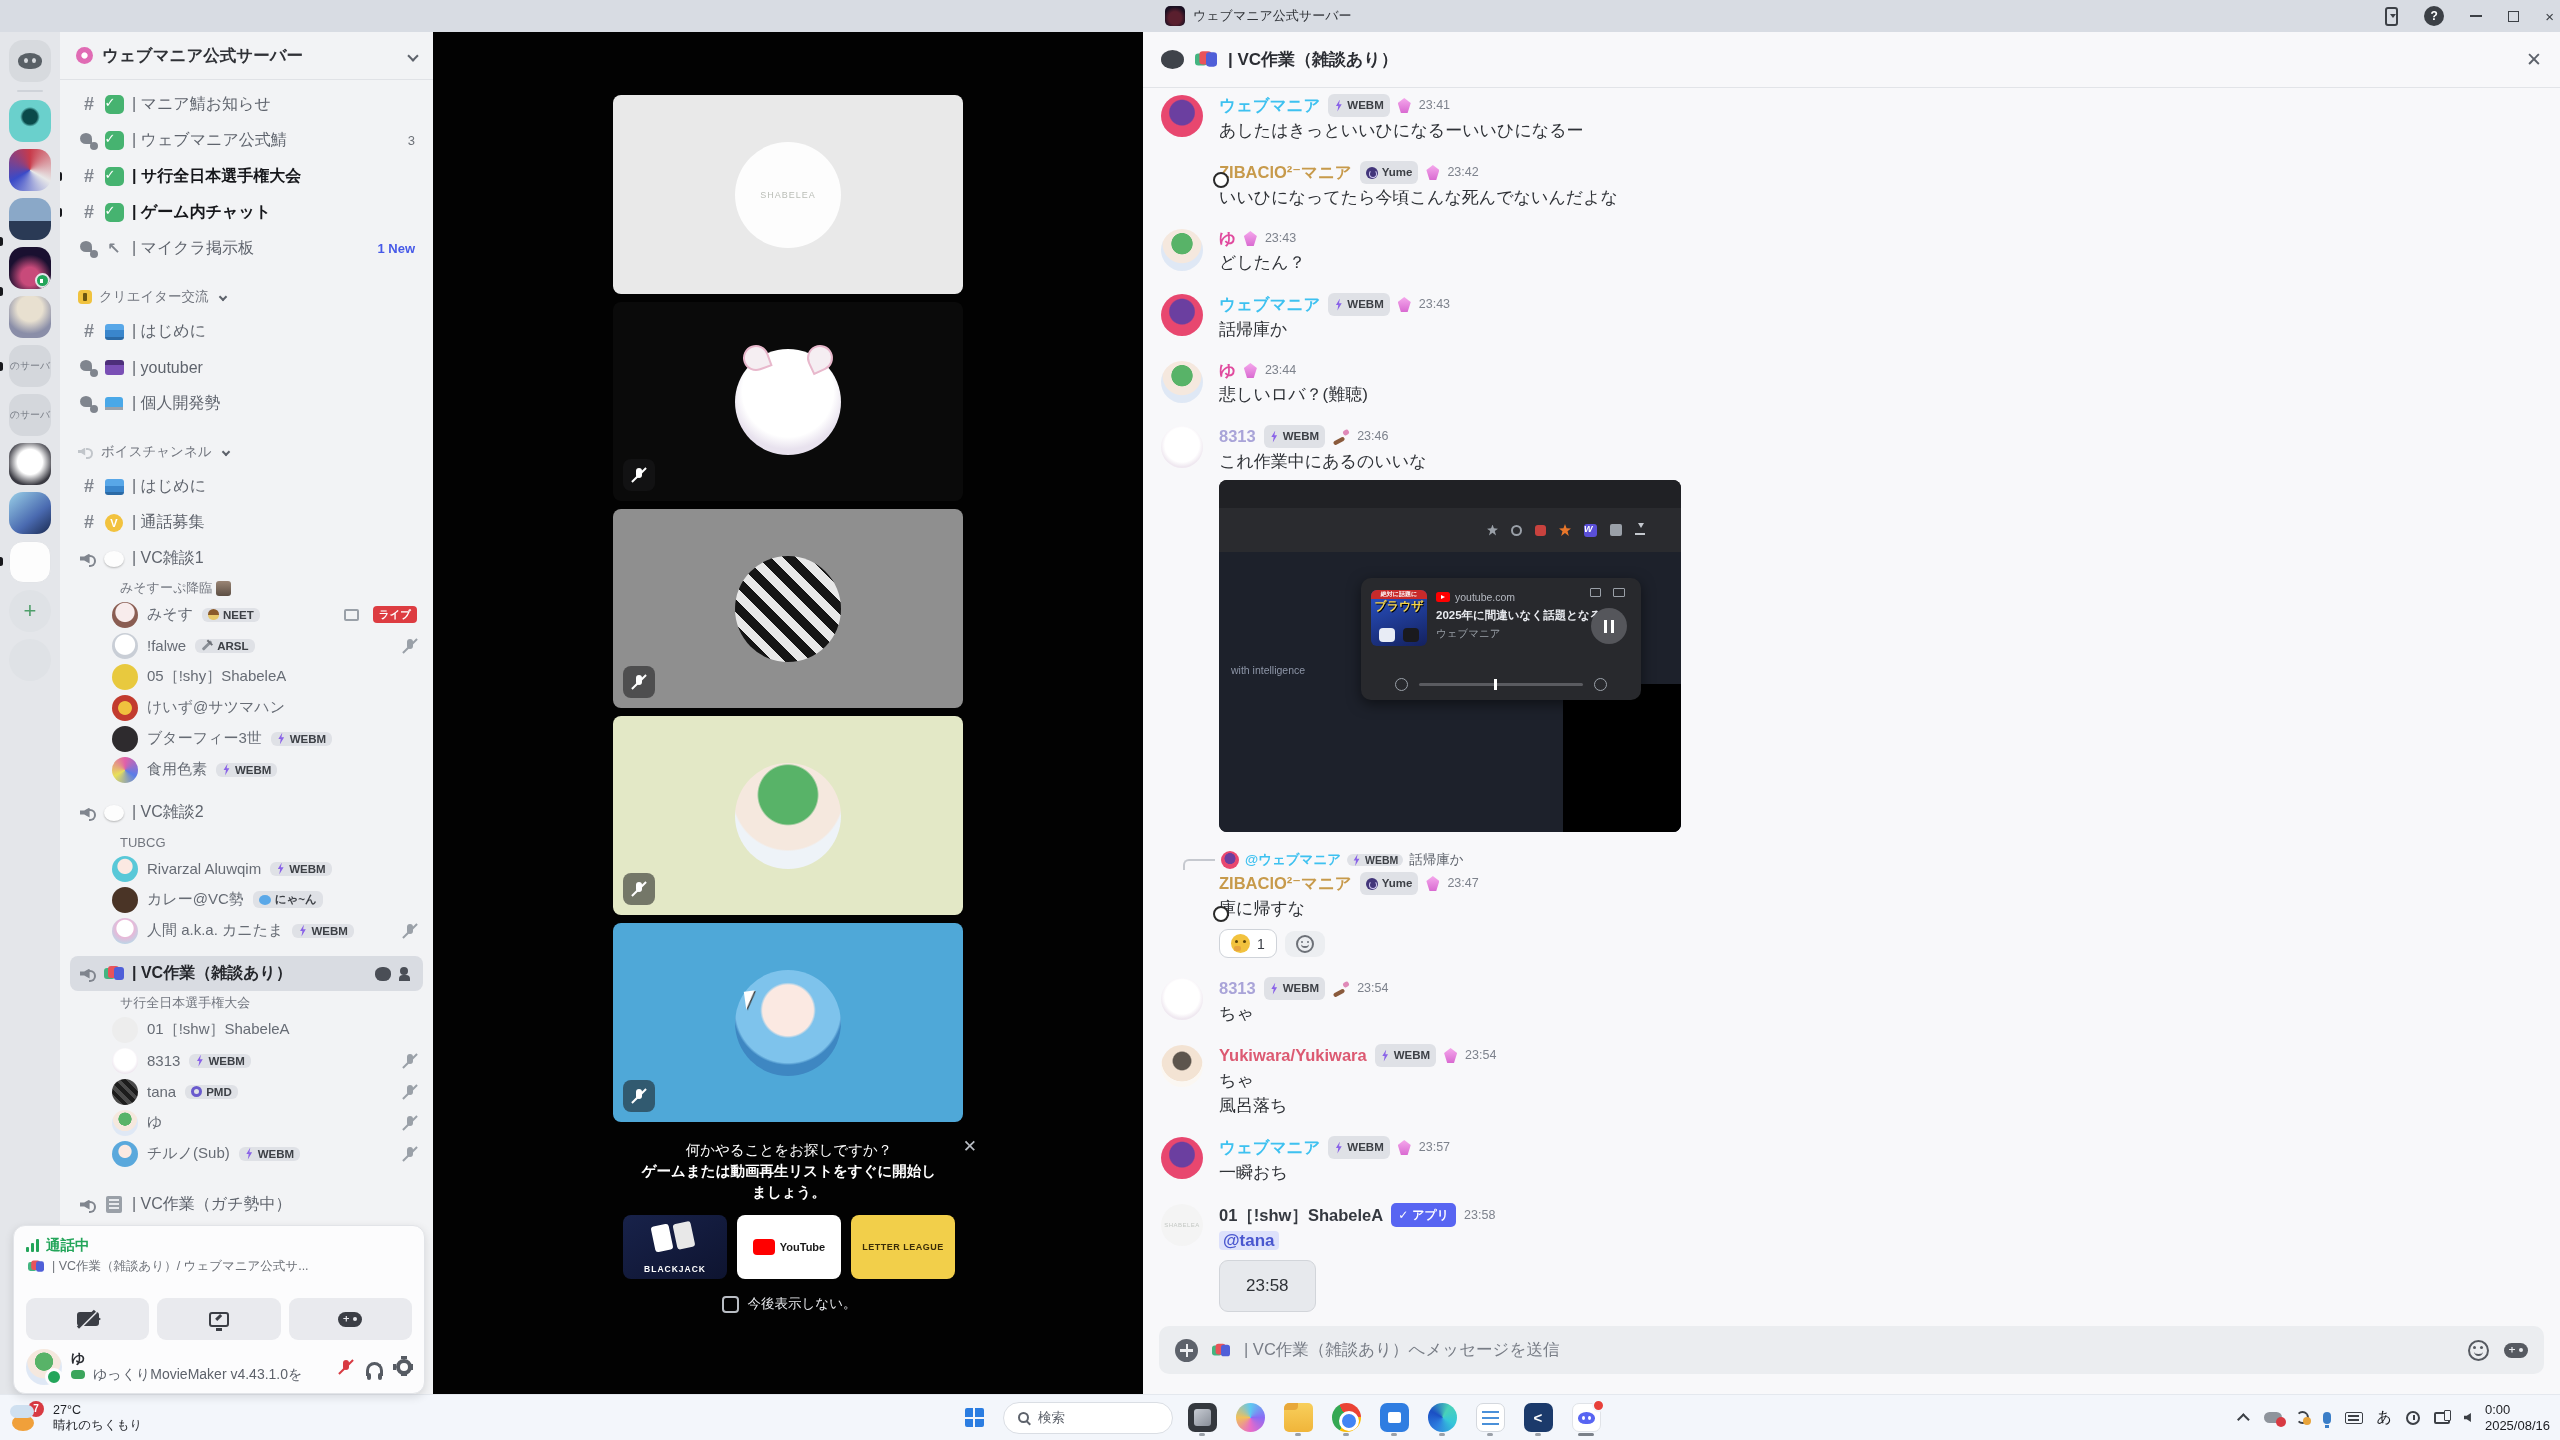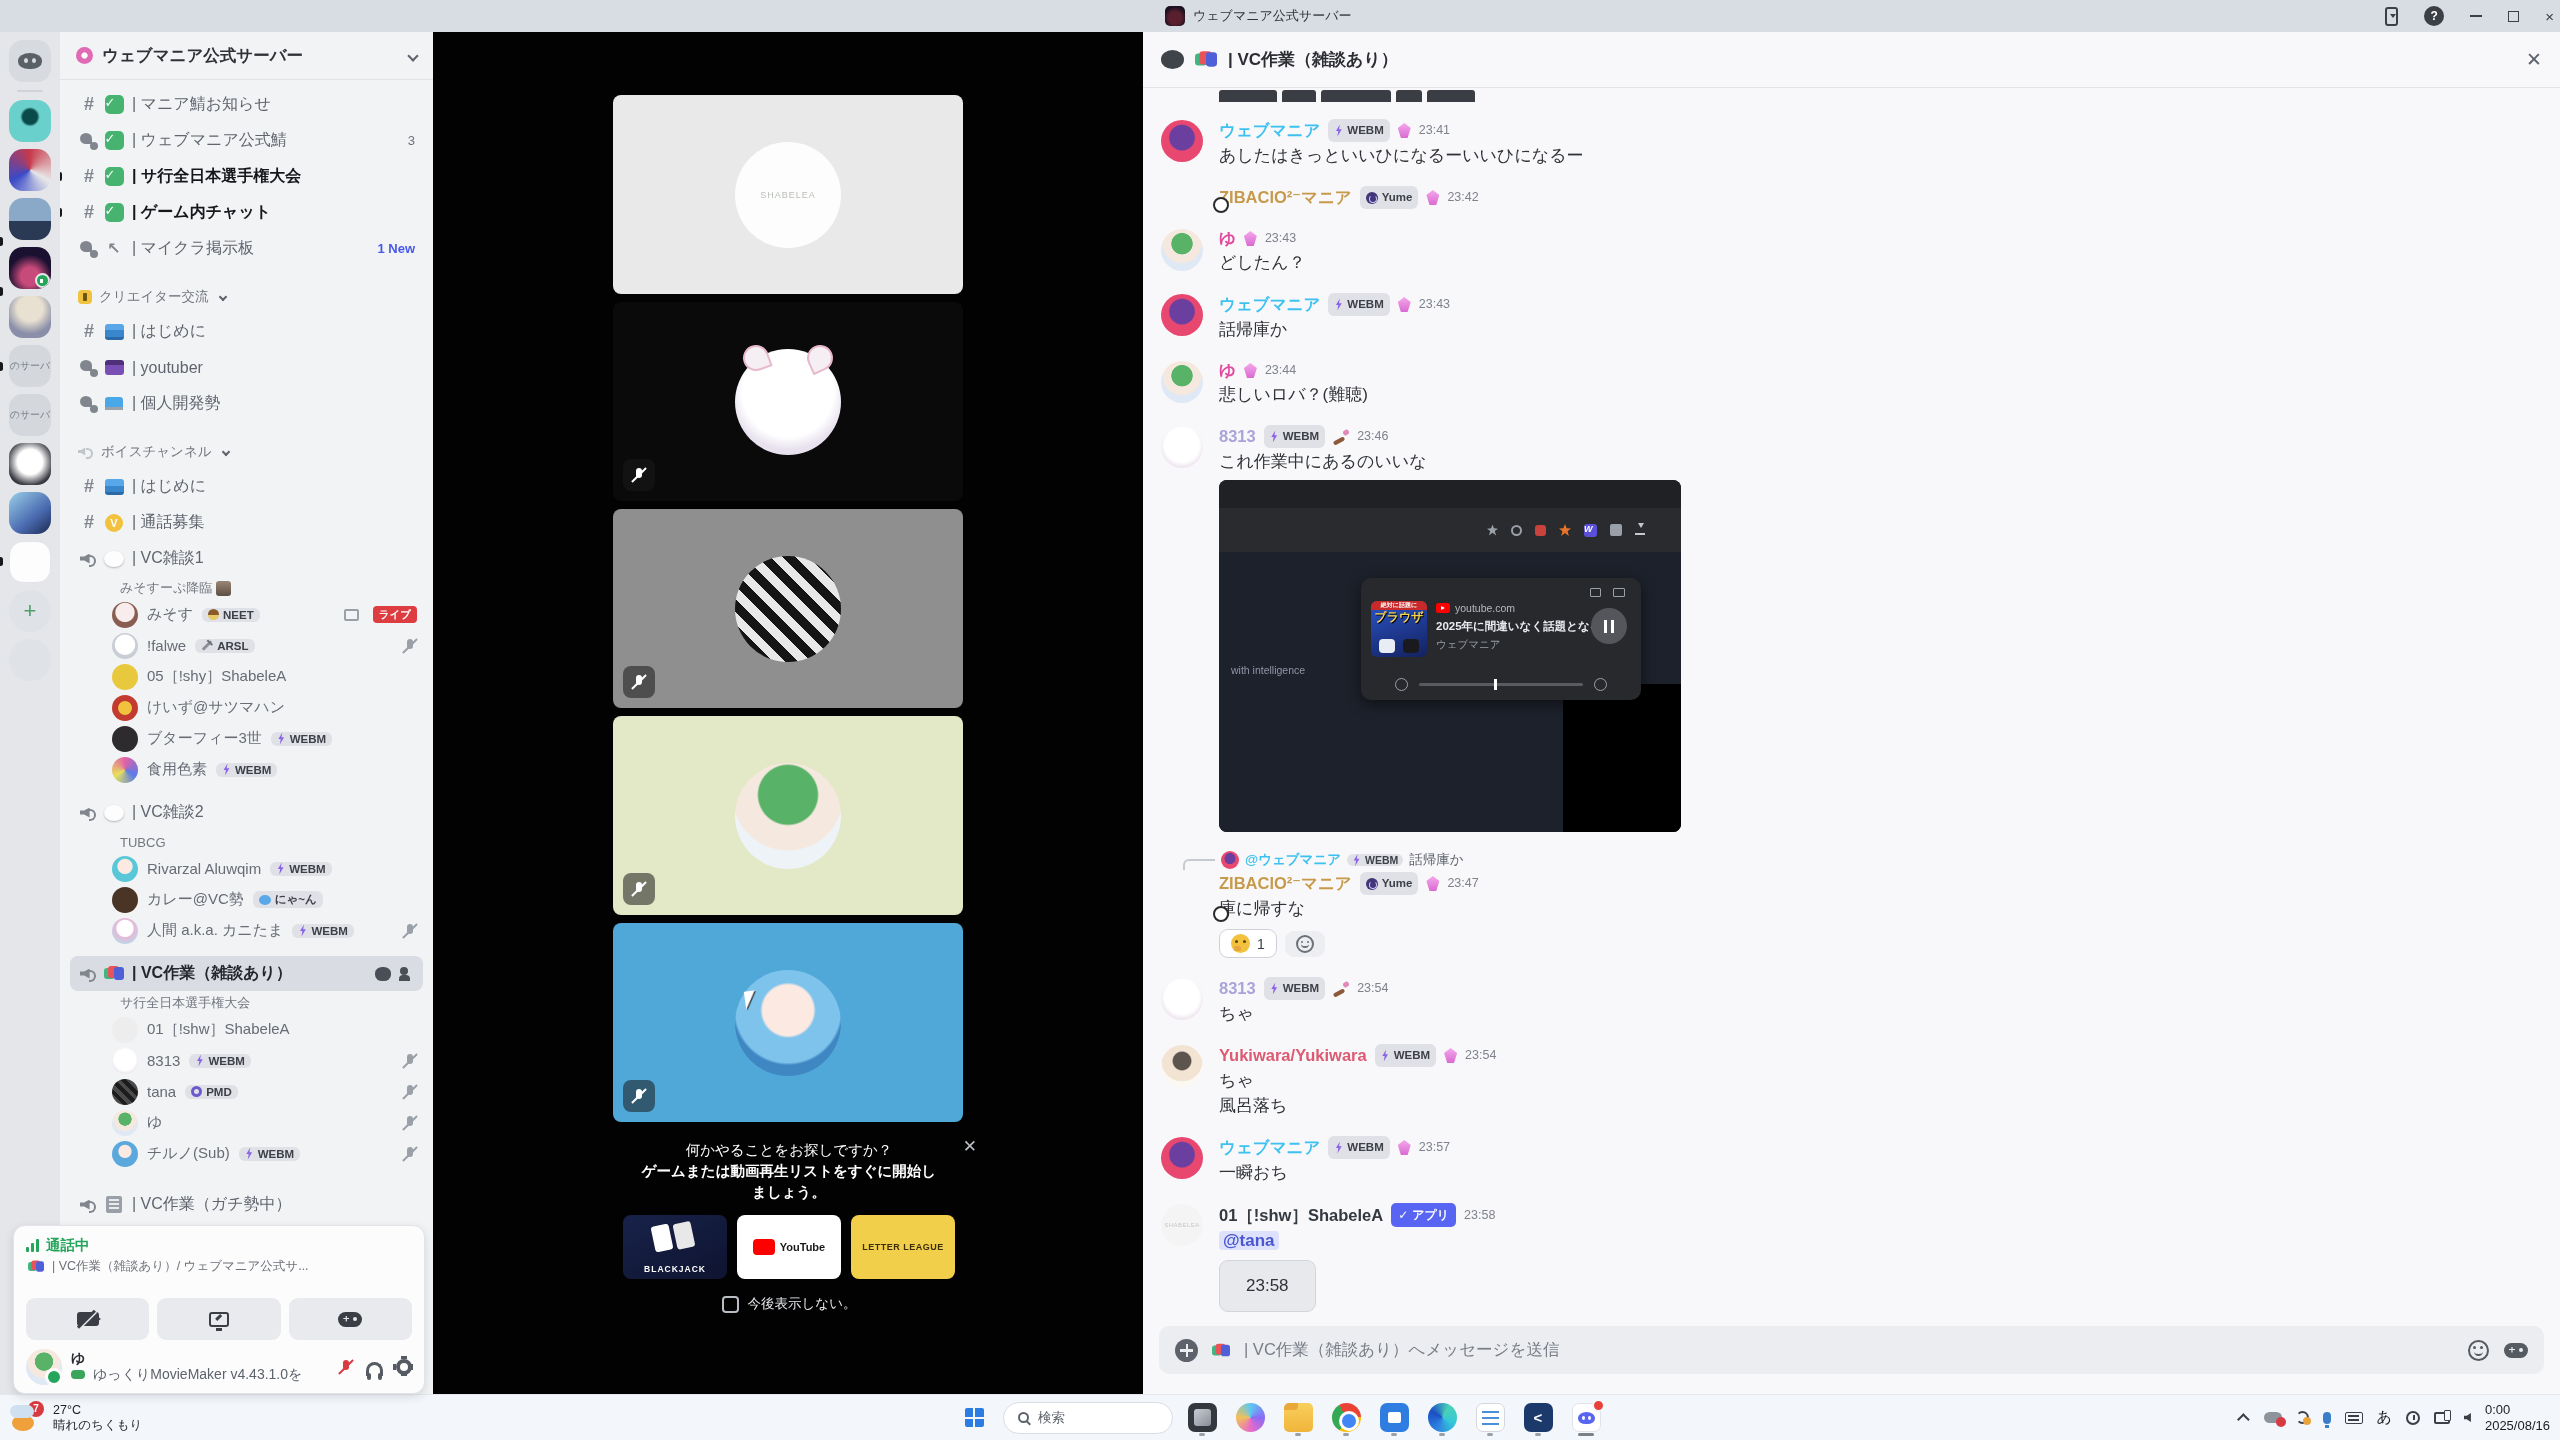--- a/index.html
+++ b/index.html
@@ -214,21 +214,21 @@
 .ti-link{width:11px;height:11px;border:2px solid #9aa0a8;border-radius:50%}
 .ti-red{width:11px;height:11px;background:#c8423e;border-radius:3px}
 .ti-org{width:12px;height:12px;background:#e8762a;clip-path:polygon(50% 0,63% 35%,100% 38%,71% 60%,82% 100%,50% 76%,18% 100%,29% 60%,0 38%,37% 35%)}
 .ti-w{width:13px;height:13px;background:#5a4fd8;border-radius:3px;color:#fff;font-size:9px;font-weight:700;display:flex;align-items:center;justify-content:center}
 .ti-puz{width:12px;height:12px;background:#9aa0a8;border-radius:2px}
 .ti-dl{width:10px;height:10px;border-bottom:2px solid #c4c8ce;position:relative}
 .ti-dl::after{content:"";position:absolute;left:3px;top:-2px;border:3px solid transparent;border-top:5px solid #c4c8ce}
 .at-page{position:absolute;left:0;top:72px;right:0;bottom:0;background:#1d212b}
 .at-intel{position:absolute;left:12px;top:112px;color:#8e96a8;font-size:10.5px}
 .at-black{position:absolute;right:0;bottom:0;width:118px;height:148px;background:#000}
-.mcard{position:absolute;left:142px;top:98px;width:280px;height:122px;background:#28292d;border-radius:10px;box-shadow:0 4px 14px rgba(0,0,0,.5);padding:23px 10px}
+.mcard{position:absolute;left:142px;top:98px;width:280px;height:122px;background:#28292d;border-radius:10px;box-shadow:0 4px 14px rgba(0,0,0,.5);padding:12px 10px}
 .mc-row{display:flex;gap:9px}
 .mc-thumb{width:56px;height:56px;border-radius:6px;flex:none;background:linear-gradient(160deg,#2a54c8,#14215e);overflow:hidden;position:relative;text-align:center}
 .mc-thumb .tt{display:block;background:#c82a2a;color:#fff;font-size:6px;line-height:9px;font-weight:700}
 .mc-thumb .tm{display:block;color:#f5d44a;font-size:12px;font-weight:700;line-height:15px;text-shadow:1px 1px 0 #000}
 .mc-thumb::after{content:"";position:absolute;left:8px;bottom:4px;width:16px;height:14px;border-radius:4px;background:#e8ecf5;box-shadow:24px 0 0 #1a1a1e}
 .mc-meta{min-width:0;padding-top:1px}
 .mc-site{display:flex;align-items:center;gap:5px;color:#b4b8c0;font-size:10.5px}
 .yt-ic{width:14px;height:10px;background:#f00;border-radius:2.5px;position:relative;flex:none}
 .yt-ic::after{content:"";position:absolute;left:5px;top:2.5px;border:2.5px solid transparent;border-left:4px solid #fff}
 .mc-title{color:#e9ebf0;font-size:11.5px;font-weight:700;margin-top:5px;white-space:nowrap;overflow:hidden;max-width:170px}
@@ -759,20 +759,21 @@
           <span class="avatar a-ziba"></span>
           <div class="head">
               <span class="name" style="color: rgb(199, 154, 75);">ZIBAClO²⁻マニア</span>
               <span class="pill">
                 <span class="yume-ic"></span>
                 <span>Yume</span>
               </span>
               <span class="gem"></span>
               <span class="time">23:42</span>
             </div>
+          <div class="body">いいひになってたら今頃こんな死んでないんだよな</div>
         </div>
 
         <div class="msg">
           <span class="avatar a-yu"></span>
           <div class="head">
               <span class="name" style="color: rgb(224, 74, 158);">ゆ</span>
               <span class="gem"></span>
               <span class="time">23:43</span>
             </div>
           <div class="body">どしたん？</div>

